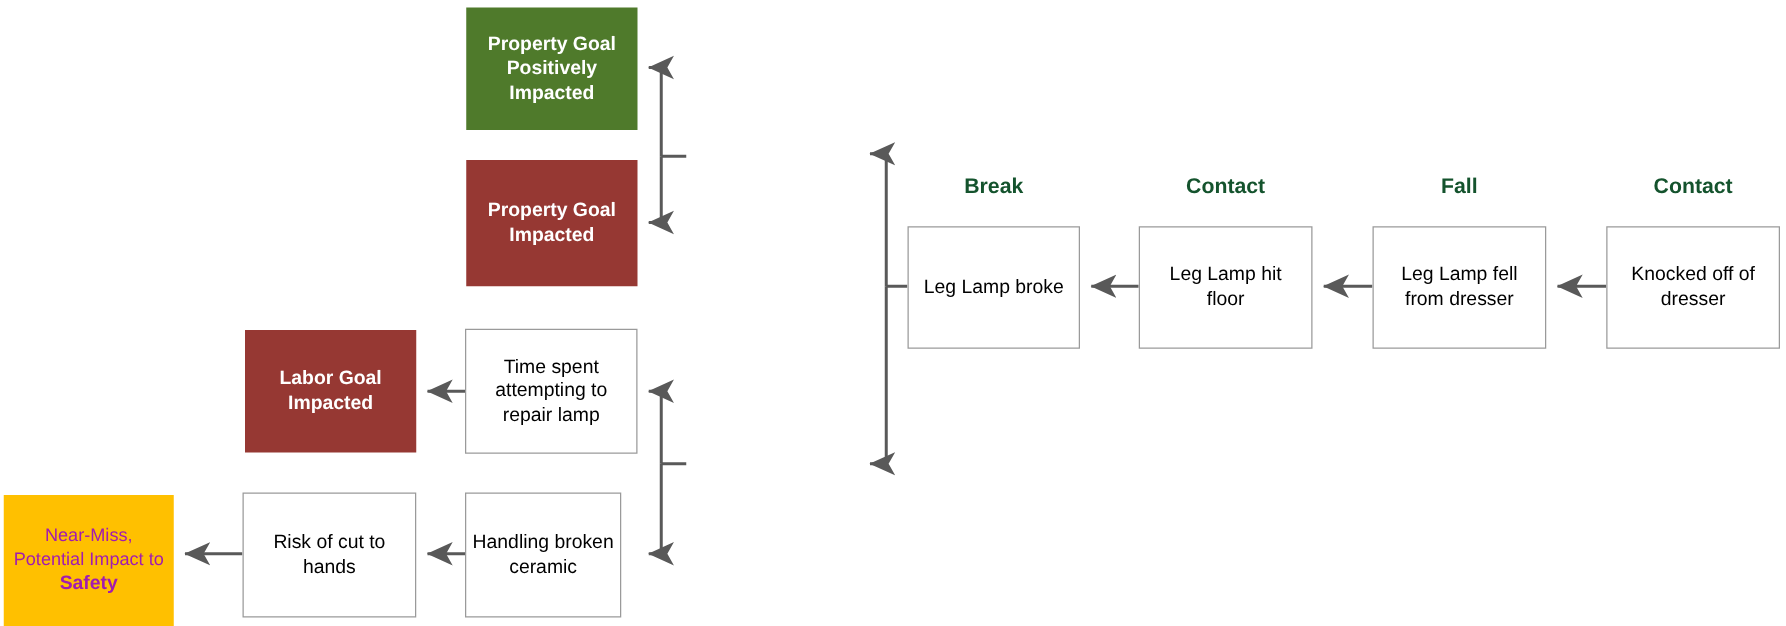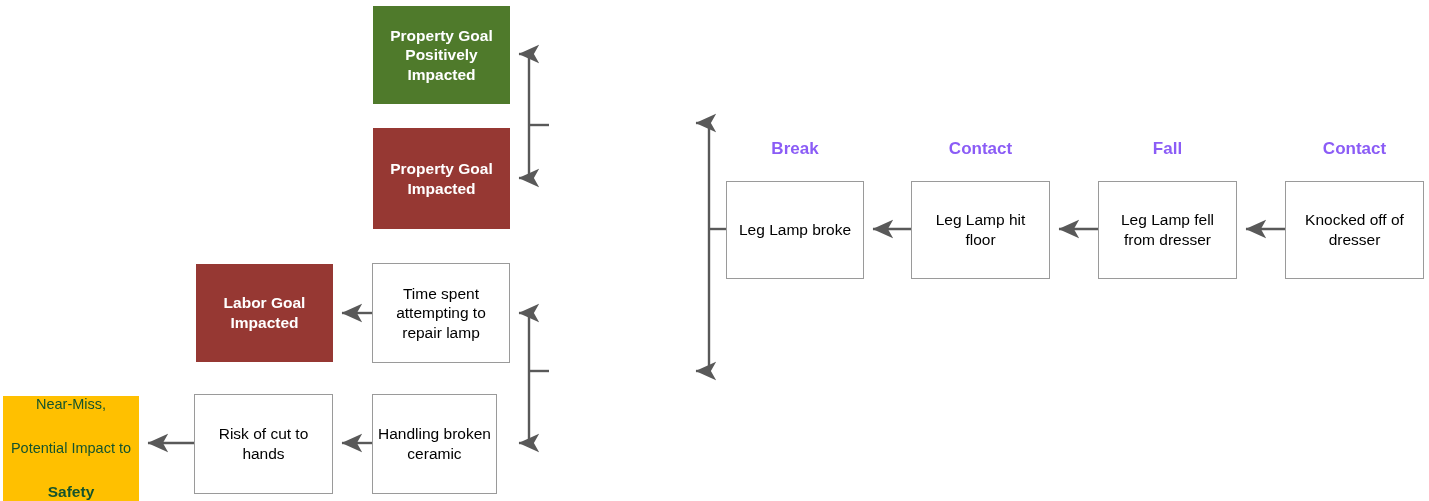--- a/index.html
+++ b/index.html
@@ -43,32 +43,31 @@
   .node.goal-green {
     background: #4F7A2B;
     color: #ffffff;
   }
   .node.goal-red {
     background: #963833;
     color: #ffffff;
   }
   .node.goal-yellow {
     background: #FFC000;
-    color: #14532d;
+    color: #a21caf;
     font-weight: 400;
     font-size: 14.5px;
-    gap: 25px;
   }
   .node.goal-yellow .emph {
     font-weight: bold;
     font-size: 15.5px;
   }
   .phase-label {
     position: absolute;
-    color: #8b5cf6;
+    color: #14532d;
     font-size: 17px;
     font-weight: bold;
     text-align: center;
     white-space: nowrap;
   }
   svg.edges {
     position: absolute;
     left: 0;
     top: 0;
     width: 1429px;

